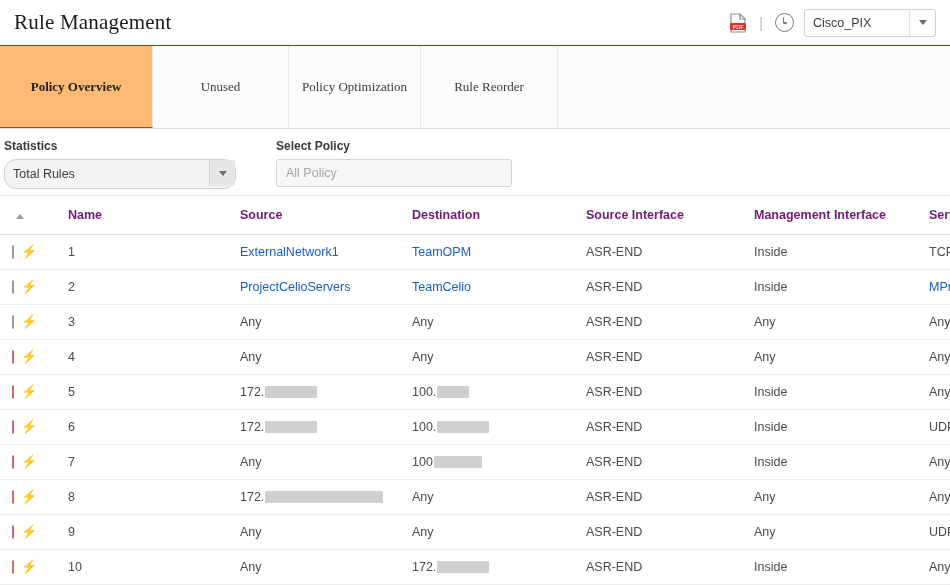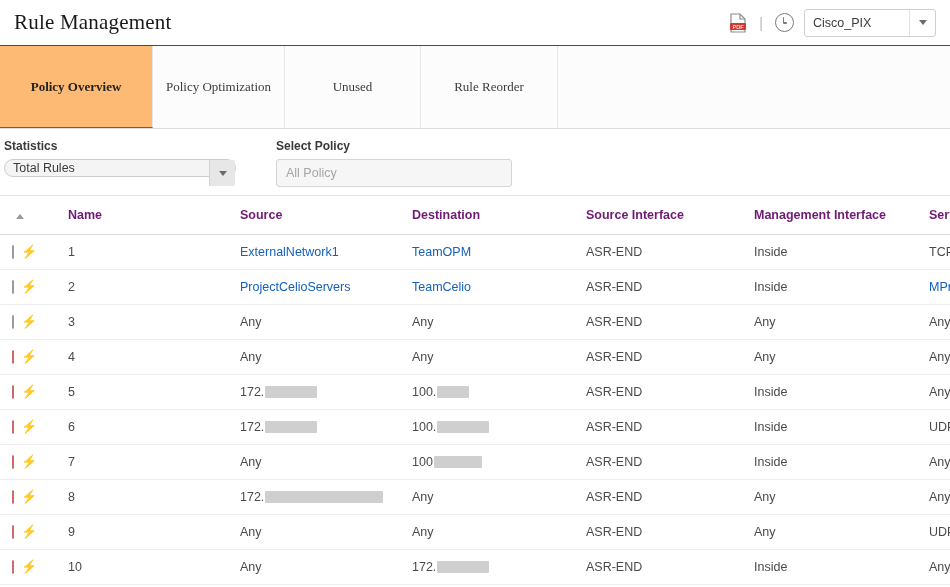--- a/index.html
+++ b/index.html
@@ -146,21 +146,21 @@
   .filter-group { display: flex; flex-direction: column; }
   .filter-label {
     font-size: 12px;
     color: #3a3a3a;
     font-weight: bold;
     margin-bottom: 6px;
     font-family: "Liberation Sans", sans-serif;
   }
   .fake-select {
     width: 232px;
-    height: 18px;
+    height: 30px;
     border: 1px solid #cdcdcd;
     border-radius: 12px;
     background: #f4f4f4;
     display: flex;
     align-items: center;
     padding: 0 8px;
     font-size: 12.5px;
     color: #3b3b3b;
     position: relative;
     cursor: pointer;
@@ -308,22 +308,22 @@
         <span>Cisco_PIX</span>
         <span class="caret-box">
             <span class="caret-down"></span>
           </span>
       </div>
     </div>
   </div>
 
   <div class="tabs">
     <div class="tab w1 active">Policy Overview</div>
+    <div class="tab w3">Unused</div>
     <div class="tab w2">Policy Optimization</div>
-    <div class="tab w3">Unused</div>
     <div class="tab w4">Rule Reorder</div>
     <div class="tab filler"></div>
   </div>
 
   <div class="filters">
     <div class="filter-group">
       <div class="filter-label">Statistics</div>
       <div class="fake-select">
         <span>Total Rules</span>
         <span class="caret-box">

